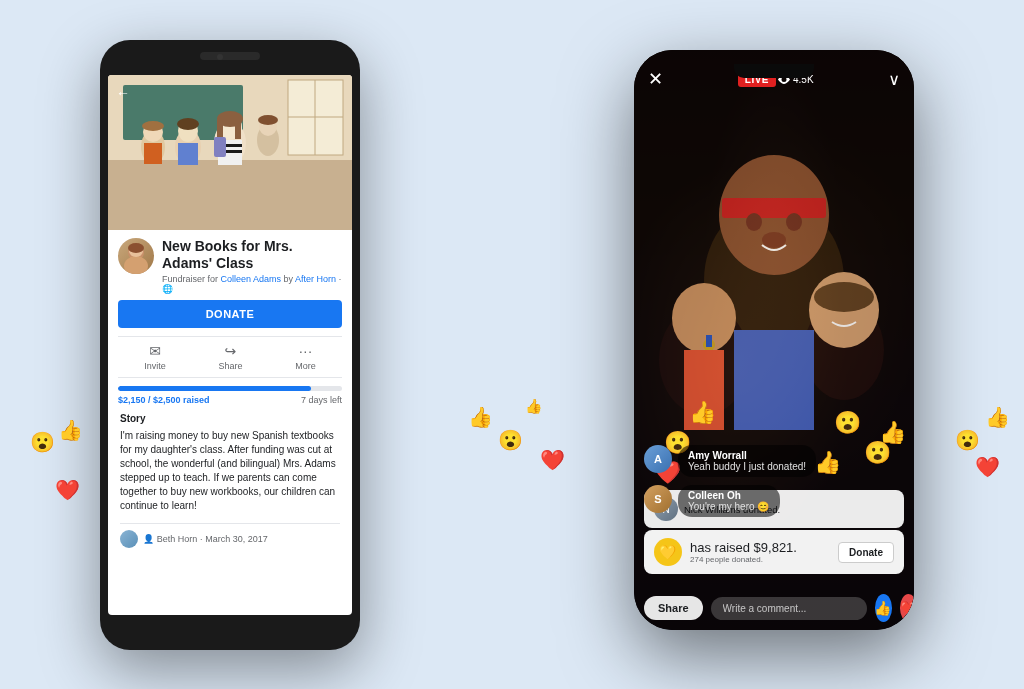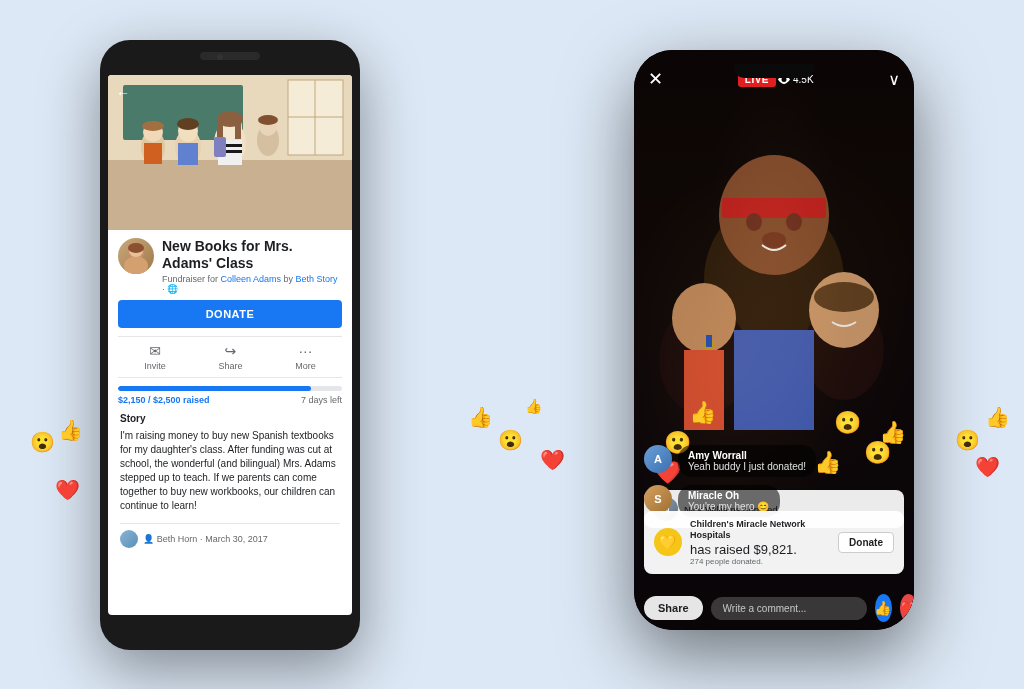--- a/index.html
+++ b/index.html
@@ -578,21 +578,21 @@
 
           <svg width="36" height="36" viewBox="0 0 36 36">
             <ellipse cx="18" cy="14" rx="8" ry="9" fill="#c8906a"></ellipse>
             <ellipse cx="18" cy="28" rx="12" ry="10" fill="#d4a070"></ellipse>
             <ellipse cx="18" cy="13" rx="7" ry="6" fill="#e8c09a"></ellipse>
             <ellipse cx="18" cy="10" rx="8" ry="5" fill="#8b5030"></ellipse>
           </svg>
         </div>
         <div>
           <div class="left-title">New Books for Mrs. Adams' Class</div>
-          <div class="left-subtitle">Fundraiser for <span>Colleen Adams</span> by <span>Beth Story</span> · 🌐</div>
+          <div class="left-subtitle">Fundraiser for <span>Colleen Adams</span> by <span>After Horn</span> · 🌐</div>
         </div>
       </div>
 
       <button class="donate-btn">DONATE</button>
 
       <div class="action-row">
         <div class="action-item">
           <span class="action-icon">✉</span>
           <span>Invite</span>
         </div>
@@ -692,37 +692,36 @@
       <div class="live-comment">
         <div class="live-comment-avatar live-comment-avatar-1">A</div>
         <div class="live-comment-bubble">
           <div class="live-comment-name">Amy Worrall</div>
           <div class="live-comment-text">Yeah buddy I just donated!</div>
         </div>
       </div>
       <div class="live-comment">
         <div class="live-comment-avatar live-comment-avatar-2">S</div>
         <div class="live-comment-bubble">
-          <div class="live-comment-name">Miracle Oh</div>
+          <div class="live-comment-name">Colleen Oh</div>
           <div class="live-comment-text">You're my hero 😊</div>
         </div>
       </div>
     </div>
 
     <div class="nick-donated-row">
       <div class="nick-donated-card">
         <div class="nick-avatar">N</div>
         <span>Nick Williams donated.</span>
       </div>
     </div>
 
     <div class="charity-card" style="bottom:56px;">
       <div class="charity-icon">💛</div>
       <div class="charity-info">
-        <div class="charity-name">Children's Miracle Network Hospitals</div>
         <div class="charity-amount">has raised $9,821.</div>
         <div class="charity-donors">274 people donated.</div>
       </div>
       <button class="charity-donate-btn">Donate</button>
     </div>
 
     <div class="live-bottom-bar">
       <button class="live-share-btn">Share</button>
       <input class="live-comment-input" type="text" placeholder="Write a comment..." style="">
       <button class="live-like-btn">

